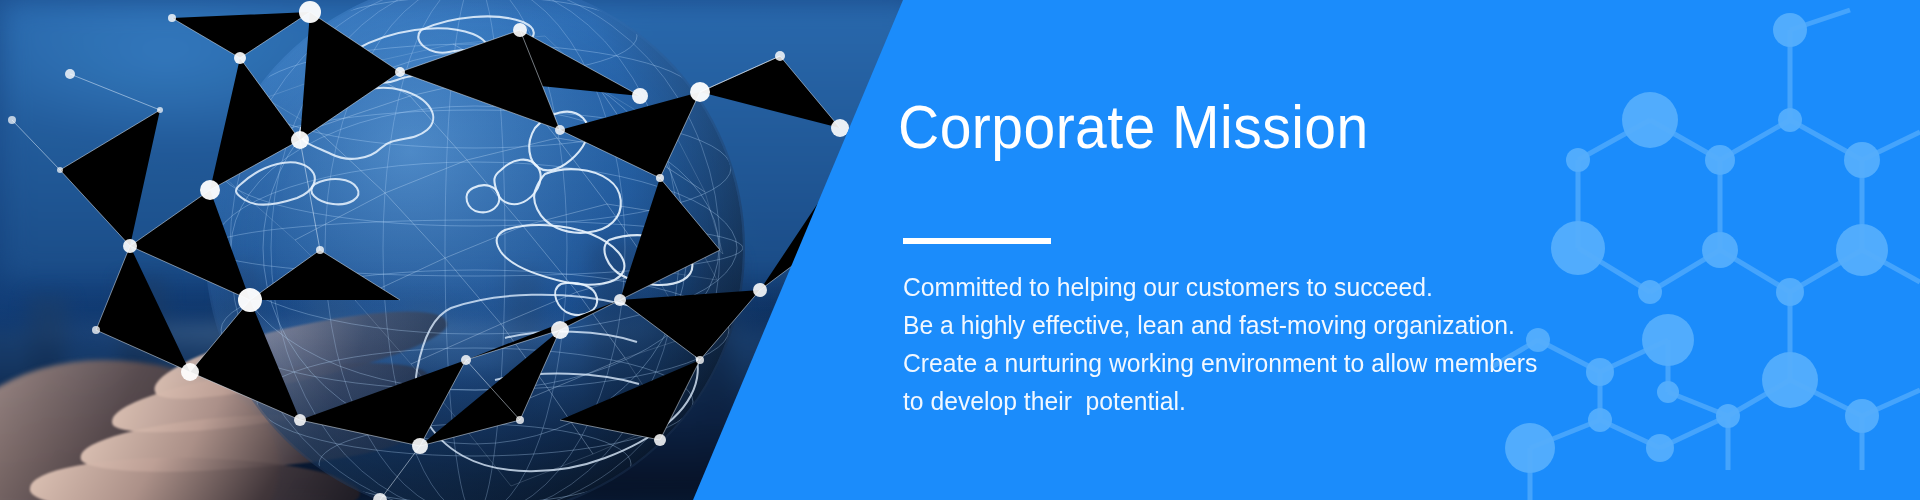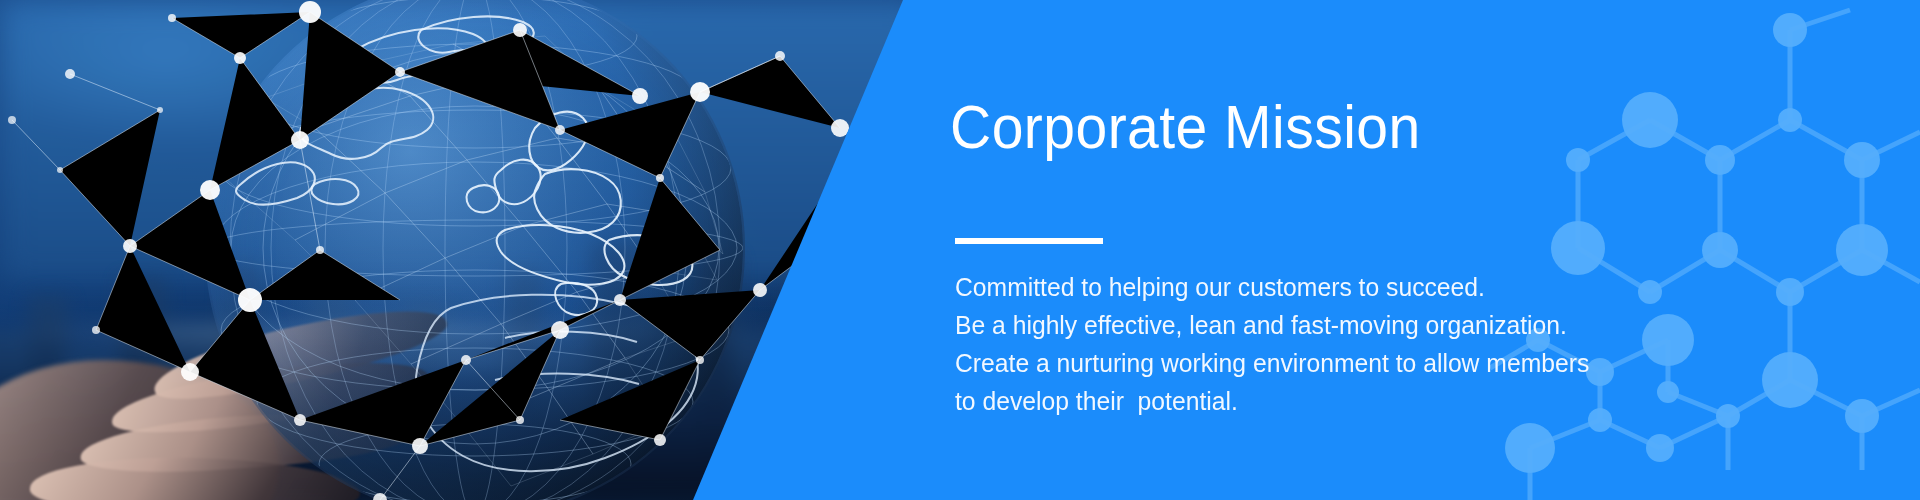--- a/index.html
+++ b/index.html
@@ -107,21 +107,21 @@
   .molecules {
     position: absolute;
     right: 0; top: 0;
     width: 430px; height: 500px;
     opacity: .95;
     pointer-events: none;
   }
 
   .content {
     position: absolute;
-    left: 950px; top: 0;
+    left: 898px; top: 0;
     width: 900px; height: 352px;
   }
 
   .title {
     position: absolute;
     left: 0; top: 96px;
     color: #ffffff;
     font-size: 62px;
     line-height: 1;
     letter-spacing: .5px;

